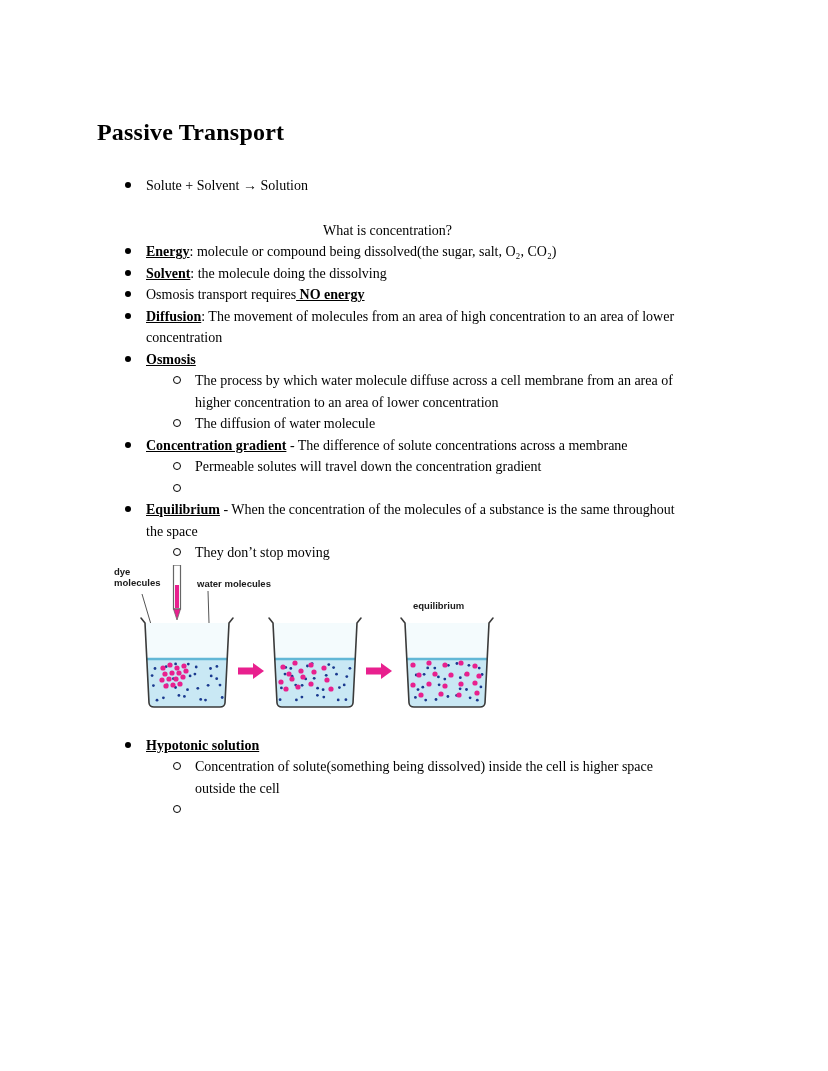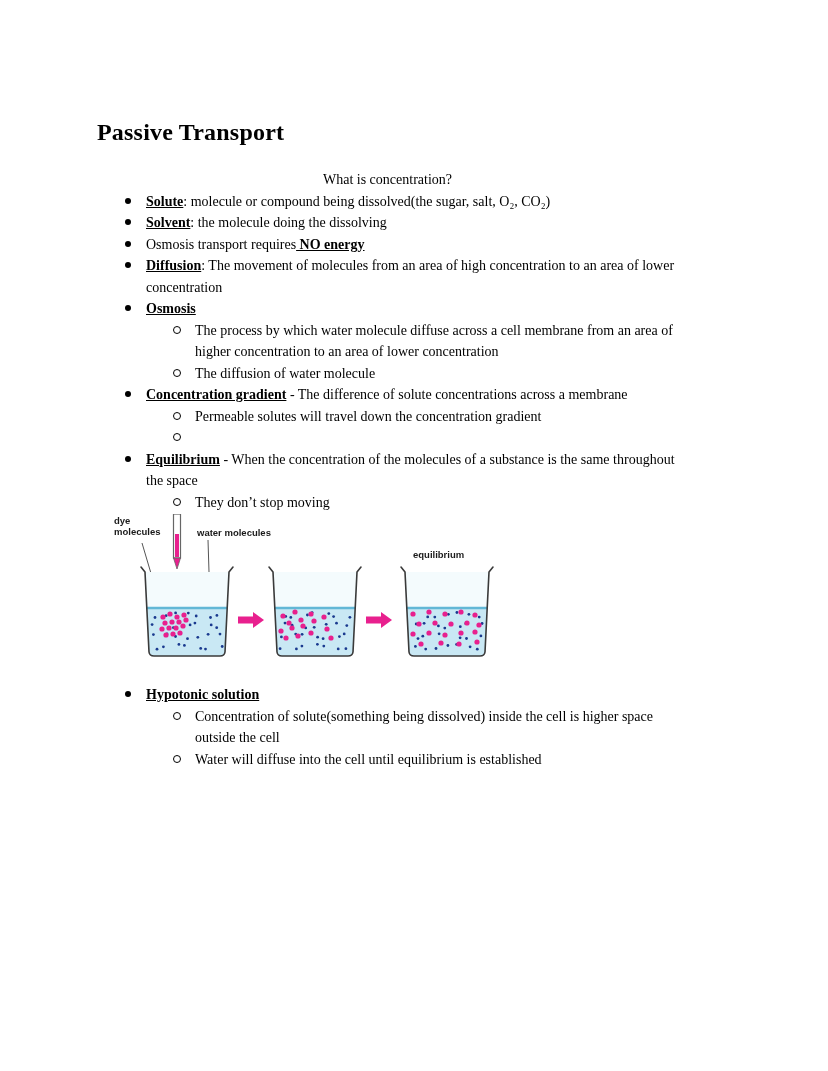--- a/index.html
+++ b/index.html
@@ -49,26 +49,30 @@
   }
 </style>
 </head>
 <body>
 
 <div class="page">
   <div class="content">
 
     <h1 class="title">Passive Transport</h1>
 
+    <div class="li l1 intro">
+      <span class="marker"></span>
+      <span class="txt">Solute + Solvent → Solution</span>
+    </div>
 
     <p class="question">What is concentration?</p>
 
     <div class="li l1">
       <span class="marker"></span>
-      <span class="txt"><span class="plain"></span><span class="term">Solute</span><span class="plain">: molecule or compound being dissolved(the sugar, salt, O₂, CO₂)</span></span>
+      <span class="txt"><span class="plain"></span><span class="term">Energy</span><span class="plain">: molecule or compound being dissolved(the sugar, salt, O₂, CO₂)</span></span>
     </div>
 
     <div class="li l1">
       <span class="marker"></span>
       <span class="txt"><span class="plain"></span><span class="term">Solvent</span><span class="plain">: the molecule doing the dissolving</span></span>
     </div>
 
 
     <div class="li l1">
       <span class="marker"></span>
@@ -281,17 +285,16 @@
     <div class="li l1 after">
       <span class="marker"></span>
       <span class="txt"><span class="plain"></span><span class="term">Hypotonic solution</span><span class="plain"></span></span>
     </div>
     <div class="li l2">
       <span class="marker"></span>
       <span class="txt">Concentration of solute(something being dissolved) inside the cell is higher space outside the cell</span>
     </div>
     <div class="li l2">
       <span class="marker"></span>
-      <span class="txt">Water will diffuse into the cell until equilibrium is established</span>
     </div>
 
   </div>
 </div>
 
 </body></html>

